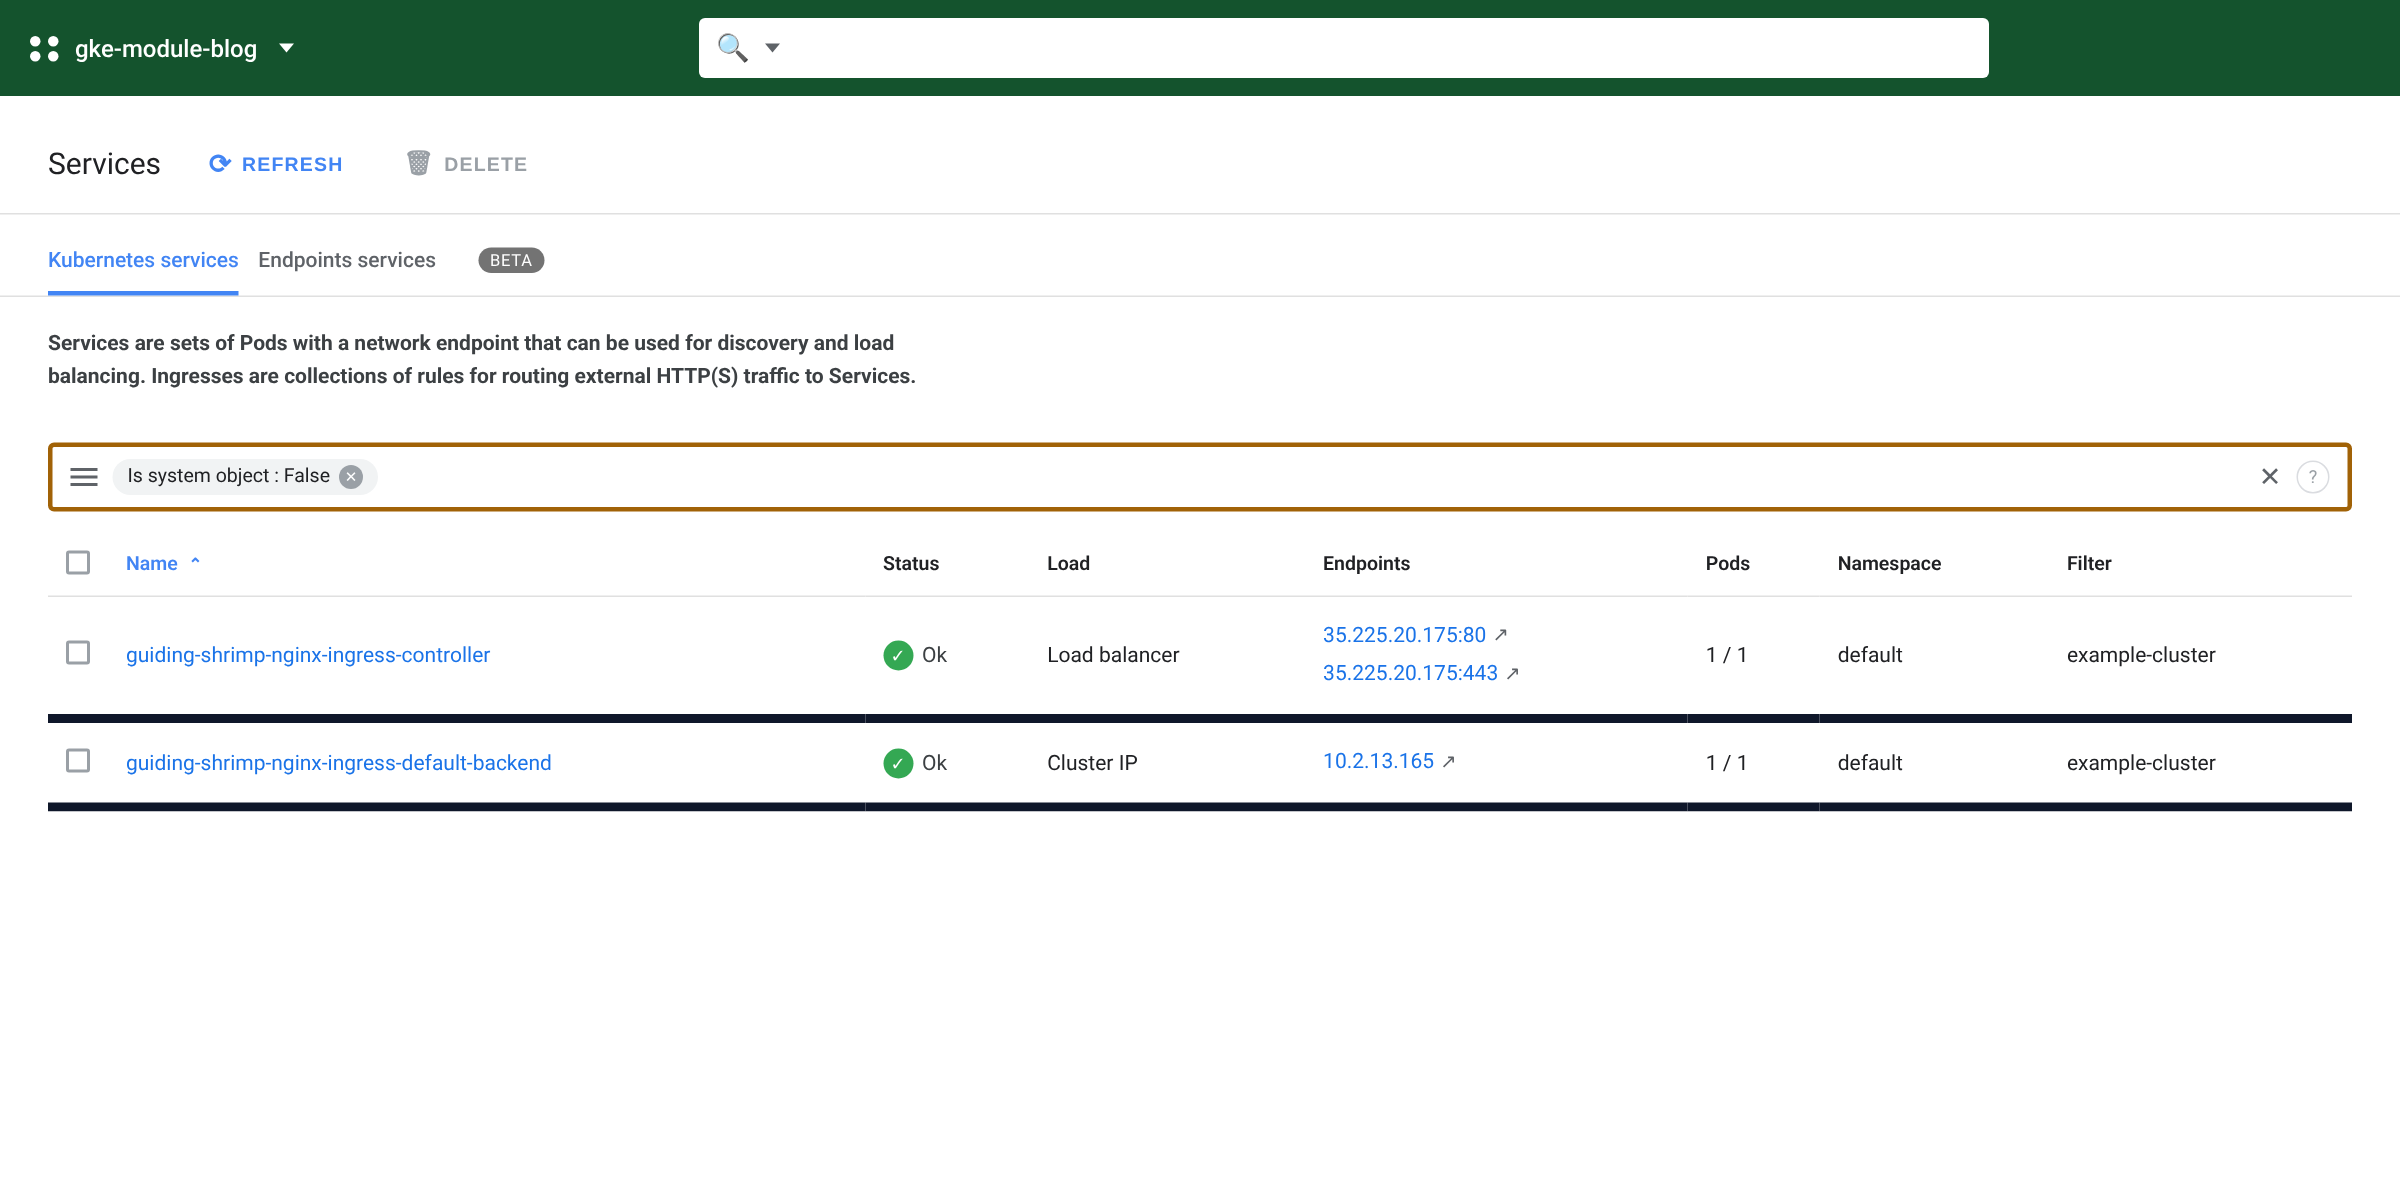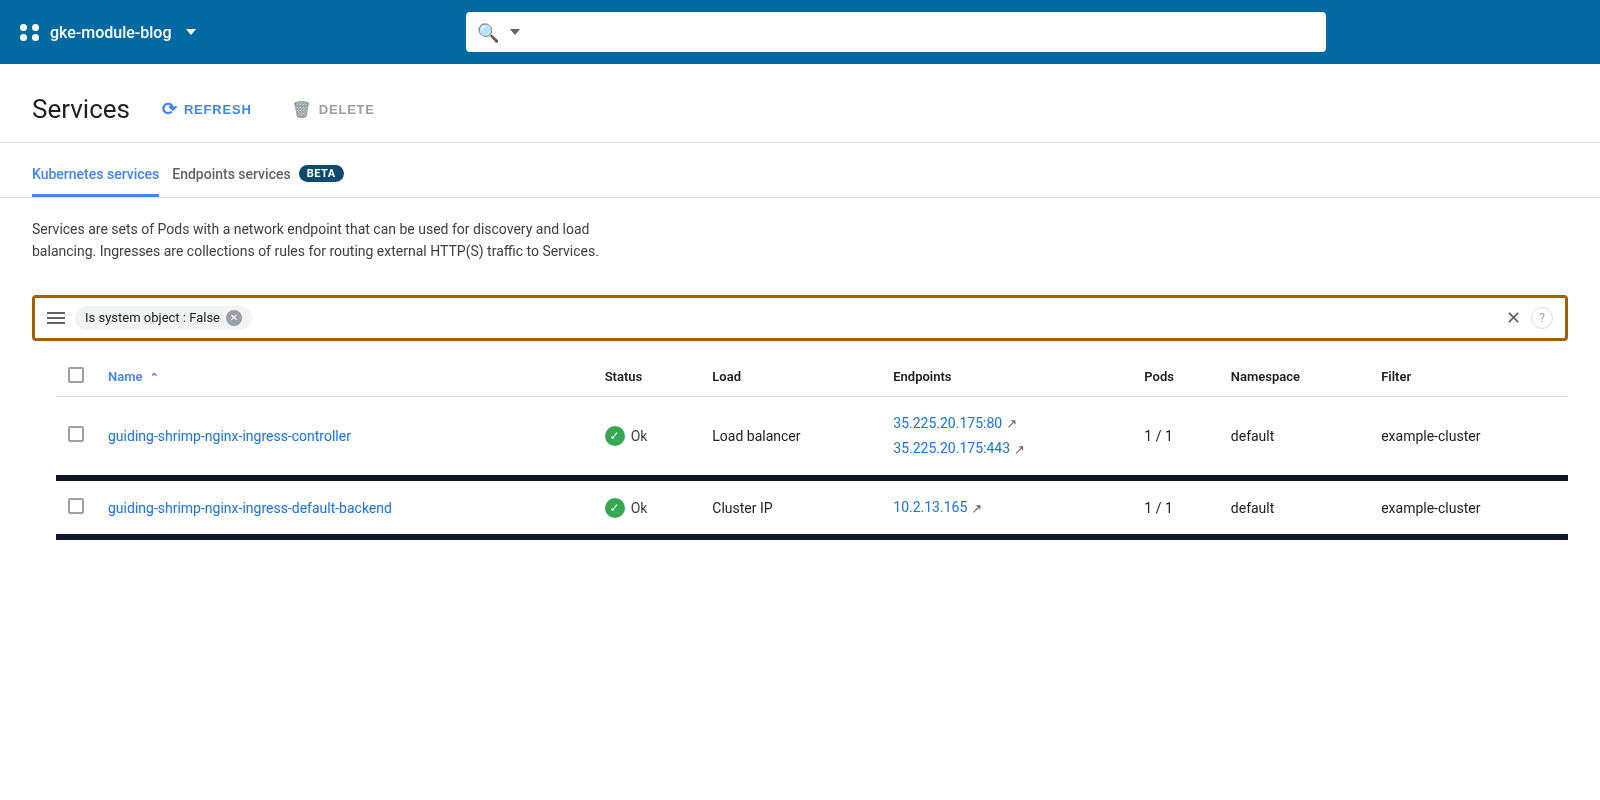--- a/index.html
+++ b/index.html
@@ -1,20 +1,20 @@
 <!DOCTYPE html>
 <html><head>
   <meta charset="utf-8">
   <style>
     * { box-sizing: border-box; margin: 0; padding: 0; }
     body { font-family: 'Google Sans', Roboto, Arial, sans-serif; background: #fff; color: #202124; font-size: 14px; }
 
     
     .top-bar {
-      background: #0369a1;
+      background: #14532d;
       height: 64px;
       display: flex;
       align-items: center;
       padding: 0 20px;
       gap: 16px;
     }
     .top-bar-logo {
       display: flex;
       align-items: center;
       gap: 10px;
@@ -74,21 +74,21 @@
 
     
     .page-header {
       padding: 28px 32px 16px 32px;
       display: flex;
       align-items: center;
       gap: 24px;
       border-bottom: 1px solid #e0e0e0;
     }
     .page-title {
-      font-size: 26px;
+      font-size: 20px;
       font-weight: 400;
       color: #202124;
     }
     .btn-refresh {
       display: flex;
       align-items: center;
       gap: 6px;
       color: #4285f4;
       font-size: 13px;
       font-weight: 600;
@@ -141,36 +141,38 @@
       font-weight: 500;
       display: flex;
       align-items: center;
       gap: 8px;
     }
     .tab.active {
       color: #4285f4;
       border-bottom: 3px solid #4285f4;
     }
     .beta-badge {
-      background: #0c4a6e;
+      background: #737373;
       color: #fff;
       font-size: 11px;
-      font-weight: 700;
+      font-weight: 400;
       padding: 2px 8px;
       border-radius: 10px;
       letter-spacing: 0.5px;
+      margin-left: 20px;
     }
 
     
     .description {
       padding: 20px 32px 24px 32px;
       color: #3c4043;
       font-size: 14px;
       line-height: 1.6;
       max-width: 680px;
+      font-weight: bold;
     }
 
     
     .filter-bar {
       margin: 8px 32px 16px 32px;
       border: 3px solid #a16207;
       border-radius: 4px;
       display: flex;
       align-items: center;
       padding: 8px 12px;
@@ -229,21 +231,20 @@
       align-items: center;
       justify-content: center;
       font-size: 12px;
       color: #9aa0a6;
       cursor: pointer;
     }
 
     
     .table-container {
       padding: 0 32px;
-      margin-left: 24px;
     }
     table {
       width: 100%;
       border-collapse: collapse;
     }
     thead tr {
       border-bottom: 1px solid #e0e0e0;
     }
     thead th {
       text-align: left;

